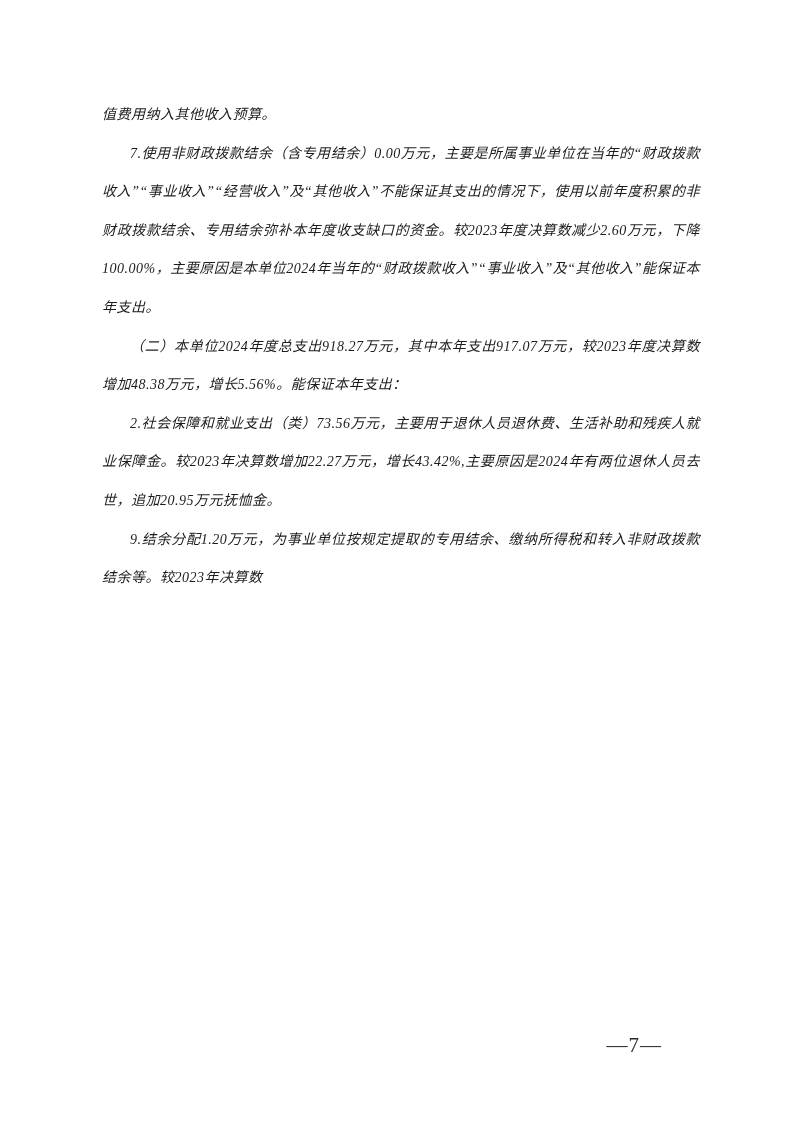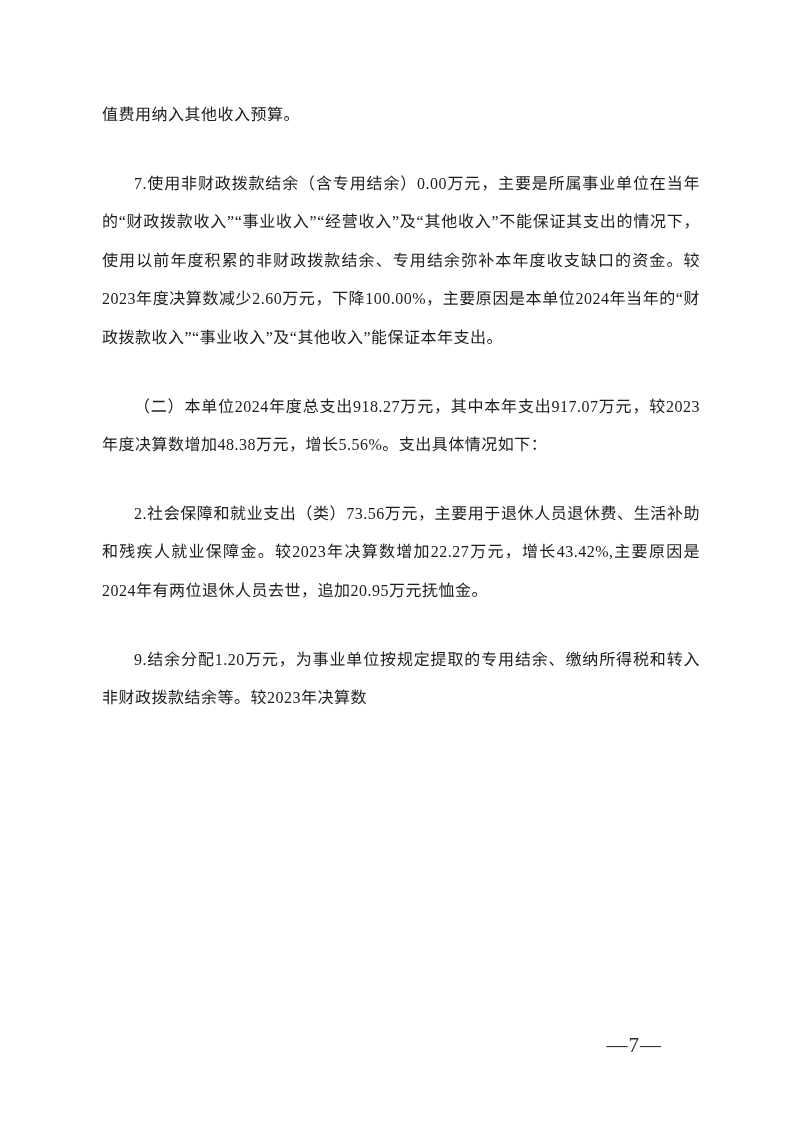--- a/index.html
+++ b/index.html
@@ -14,51 +14,51 @@
     background: #ffffff;
     overflow: hidden;
     font-family: "Liberation Serif", "DejaVu Serif", serif;
     color: #1c1c1c;
   }
   .doc-body {
     position: absolute;
     left: 102px;
     top: 96px;
     width: 598px;
-    font-size: 16px;
+    font-size: 14px;
     line-height: 38.6px;
     text-align: justify;
     text-justify: inter-character;
     letter-spacing: 0.5px;
+    font-style: italic;
   }
   .doc-body p {
     margin: 0;
     padding: 0;
   }
   .doc-body p.indent {
     text-indent: 2em;
-    margin-top: 30px;
   }
   .page-number {
     position: absolute;
     right: 138px;
     top: 1033px;
     font-size: 21px;
     letter-spacing: 1px;
     color: #2a2a2a;
   }
 </style>
 </head>
 <body>
 
 <div class="page">
 
   <div class="doc-body">
     <p>值费用纳入其他收入预算。</p>
     <p class="indent">7.使用非财政拨款结余（含专用结余）0.00万元，主要是所属事业单位在当年的“财政拨款收入”“事业收入”“经营收入”及“其他收入”不能保证其支出的情况下，使用以前年度积累的非财政拨款结余、专用结余弥补本年度收支缺口的资金。较2023年度决算数减少2.60万元，下降100.00%，主要原因是本单位2024年当年的“财政拨款收入”“事业收入”及“其他收入”能保证本年支出。</p>
-    <p class="indent">（二）本单位2024年度总支出918.27万元，其中本年支出917.07万元，较2023年度决算数增加48.38万元，增长5.56%。支出具体情况如下：</p>
+    <p class="indent">（二）本单位2024年度总支出918.27万元，其中本年支出917.07万元，较2023年度决算数增加48.38万元，增长5.56%。能保证本年支出：</p>
     <p class="indent">2.社会保障和就业支出（类）73.56万元，主要用于退休人员退休费、生活补助和残疾人就业保障金。较2023年决算数增加22.27万元，增长43.42%,主要原因是2024年有两位退休人员去世，追加20.95万元抚恤金。</p>
     <p class="indent">9.结余分配1.20万元，为事业单位按规定提取的专用结余、缴纳所得税和转入非财政拨款结余等。较2023年决算数</p>
   </div>
 
   <div class="page-number">—7—</div>
 
 </div>
 
 </body></html>

